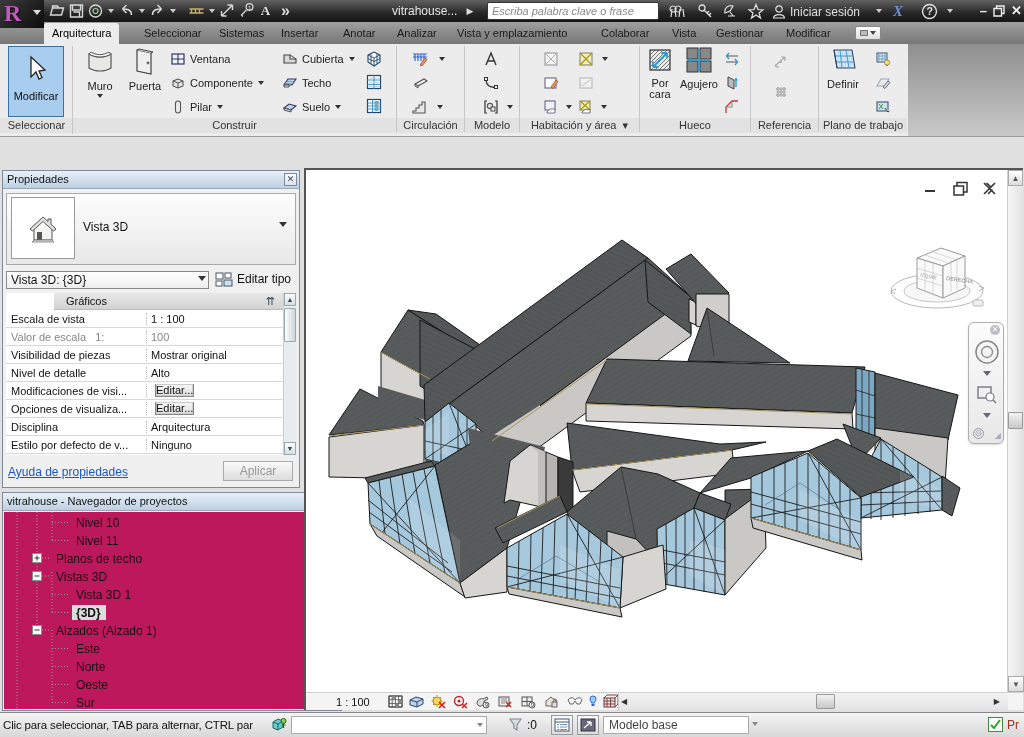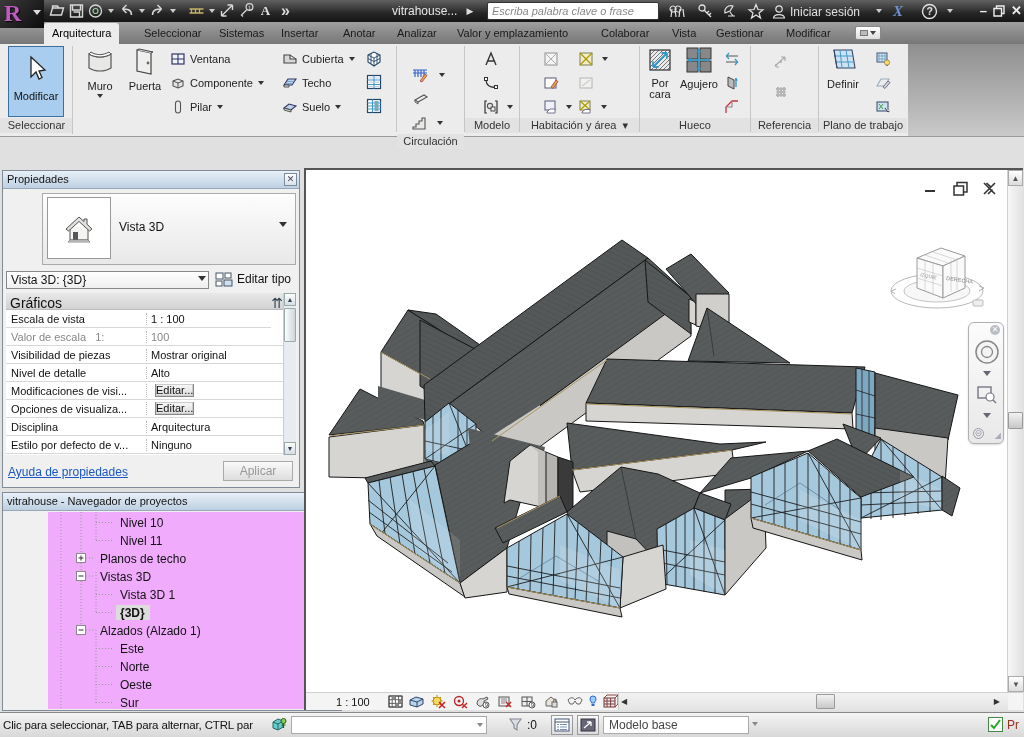--- a/index.html
+++ b/index.html
@@ -141,21 +141,21 @@
  <span>✕</span>
 </div>
 
 <div id="tabrow">
  <div class="tab active" style="left:44px;">Arquitectura</div>
  <div class="tab" style="left:136px;">Seleccionar</div>
  <div class="tab" style="left:211px;">Sistemas</div>
  <div class="tab" style="left:273px;">Insertar</div>
  <div class="tab" style="left:335px;">Anotar</div>
  <div class="tab" style="left:389px;">Analizar</div>
- <div class="tab" style="left:449px;">Valor y emplazamiento</div>
+ <div class="tab" style="left:449px;">Vista y emplazamiento</div>
  <div class="tab" style="left:593px;">Colaborar</div>
  <div class="tab" style="left:664px;">Vista</div>
  <div class="tab" style="left:708px;">Gestionar</div>
  <div class="tab" style="left:778px;">Modificar</div>
  <div style="position:absolute;left:855px;top:4px;width:26px;height:14px;background:linear-gradient(#fff,#ddd);border:1px solid #888;border-radius:2px;display:flex;align-items:center;justify-content:center;gap:2px;">
    <span style="width:8px;height:6px;background:#bbb;border:1px solid #777;"></span>
    <span style="width:0;height:0;border-left:3px solid transparent;border-right:3px solid transparent;border-top:4px solid #444;"></span>
  </div>
 </div>
 
@@ -227,24 +227,25 @@
           <path d="M4 5 h10 M4 9.2 h10 M4 13.5 h10" stroke="#bcd" stroke-width="1"></path>
         </svg>
       </div>
   <div class="smbtn" style="left:292px;top:53px;">
         <svg class="ic" viewBox="0 0 18 18" style="width:18px;height:18px;">
           <rect x="2.5" y="2.5" width="13" height="13" fill="#fff" stroke="#246" stroke-width="1.2"></rect>
           <path d="M7.5 2.5 V15.5 M2.5 6 H16 M2.5 9 H16 M2.5 12 H16" stroke="#49c" stroke-width="1.1"></path>
           <rect x="9.5" y="4" width="4" height="10" fill="#7ab"></rect>
         </svg>
       </div>
+  <div class="plabel">Construir</div>
  </div>
  <div style="position:absolute;left:396px;top:2px;bottom:4px;width:1px;background:#c6c6c6;"></div>
 
- <div class="rpanel" style="left:397px;width:67px;margin-top:16px;">
+ <div class="rpanel" style="left:397px;width:67px;">
   <div class="smbtn" style="left:14px;top:6px;">
         <svg class="ic" viewBox="0 0 18 16" style="width:18px;">
           <path d="M2 3 H16 M2 6 H16 M4 3 V10 M7 3 V10 M10 3 V10 M13 3 V10" stroke="#36c" stroke-width="1.2" fill="none"></path>
           <path d="M9 14 L14 7 L16 8.5 L11 15 Z" fill="#e8a33d" stroke="#945" stroke-width="0.8"></path>
         </svg>
         <span style="margin-left:6px;width:0;height:0;border-left:3.5px solid transparent;border-right:3.5px solid transparent;border-top:4px solid #333;"></span>
       </div>
   <div class="smbtn" style="left:16px;top:30px;">
         <svg class="ic" viewBox="0 0 16 16">
           <path d="M2 9 L11 4 L14 6 L5 11 Z" fill="#f0f0ee" stroke="#555" stroke-width="1.1"></path>
@@ -433,21 +434,21 @@
         </svg>
       </div>
   <div class="plabel">Plano de trabajo</div>
  </div>
  <div id="ribbonright"></div>
 </div>
 
 <div class="palette" style="left:2px;top:170px;width:298px;height:318px;">
  <div class="paltitle">Propiedades<span class="closebox">✕</span></div>
 
- <div style="position:absolute;left:3px;top:22px;right:3px;height:72px;background:linear-gradient(#fdfdfd,#e8e8e8);border:1px solid #aaa;margin-left:36px;">
+ <div style="position:absolute;left:3px;top:22px;right:3px;height:72px;background:linear-gradient(#fdfdfd,#e8e8e8);border:1px solid #aaa;">
   <div style="position:absolute;left:4px;top:3px;width:64px;height:62px;background:#fff;border:1px solid #999;display:flex;align-items:center;justify-content:center;">
    <svg width="38" height="36" viewBox="0 0 38 36">
           <path d="M8 18 L19 8 L30 18" fill="none" stroke="#555" stroke-width="1"></path>
           <path d="M10 17 V30 H28 V17" fill="#f4f4f2" stroke="#555" stroke-width="1"></path>
           <path d="M6 19 L19 7 L24 11.5 L24 9 L27 9 L27 14.2 L32 19 L29.5 21 L19 11.5 L8.5 21 Z" fill="#e0e0de" stroke="#555" stroke-width="1"></path>
           <rect x="13" y="22" width="5" height="8" fill="#555"></rect>
           <path d="M10 30 L28 30 L30 32 L8 32 Z" fill="#ddd" stroke="#777" stroke-width="0.8"></path>
         </svg>
   </div>
   <div style="position:absolute;left:76px;top:26px;font-size:12px;color:#111;">Vista 3D</div>
@@ -461,21 +462,21 @@
   <svg width="18" height="16" viewBox="0 0 18 16">
         <rect x="1" y="2" width="7" height="6" fill="#fff" stroke="#456" stroke-width="1"></rect>
         <rect x="10" y="2" width="6" height="5" fill="#fff" stroke="#456" stroke-width="1"></rect>
         <rect x="1" y="10" width="6" height="5" fill="#fff" stroke="#456" stroke-width="1"></rect>
         <rect x="9" y="9" width="8" height="6" fill="#cfe0ef" stroke="#456" stroke-width="1"></rect>
       </svg>
   <span style="margin-left:4px;">Editar tipo</span>
  </div>
 
  <div style="position:absolute;left:3px;top:122px;width:281px;height:162px;background:#fff;">
-  <div style="height:17px;background:linear-gradient(#e8e8e8,#d2d2d2);border-bottom:1px solid #bbb;font-size:14px;color:#111;padding:2px 4px;">Gráficos<span style="float:right;color:#345;">⇈</span></div>
+  <div style="height:17px;background:linear-gradient(#e8e8e8,#d2d2d2);border-bottom:1px solid #bbb;font-size:11px;color:#111;padding:2px 12px;margin-left:48px;">Gráficos<span style="float:right;color:#345;">⇈</span></div>
   <div class="prow">
         <span class="k">Escala de vista</span>
         <span class="v">1 : 100</span>
       </div>
   <div class="prow">
         <span class="k" style="color:#888;">Valor de escala &nbsp;&nbsp;1:</span>
         <span class="v" style="color:#888;">100</span>
       </div>
   <div class="prow">
         <span class="k">Visibilidad de piezas</span>
@@ -508,21 +509,21 @@
   <div style="margin-top:2px;height:34px;background:linear-gradient(to right,#fdfdfd,#ccd5dd);border:1px solid #9aa;border-radius:1px;"></div>
   <div style="position:absolute;bottom:0;left:0;right:0;height:13px;background:linear-gradient(#fdfdfd,#d5dde5);border:1px solid #9aa;font-size:7px;text-align:center;color:#345;line-height:12px;">▼</div>
  </div>
 
  <div style="position:absolute;left:5px;bottom:8px;font-size:12px;color:#1a56c4;text-decoration:underline;">Ayuda de propiedades</div>
  <div style="position:absolute;right:6px;bottom:6px;width:70px;height:20px;background:linear-gradient(#fafafa,#ddd);border:1px solid #aaa;color:#999;font-size:12px;text-align:center;line-height:19px;">Aplicar</div>
 </div>
 
 <div class="palette" style="left:2px;top:492px;width:340px;height:219px;">
  <div class="paltitle">vitrahouse - Navegador de proyectos<span class="closebox">✕</span></div>
- <div style="position:absolute;left:1px;top:19px;right:1px;bottom:1px;background:#f0abfc;overflow:hidden;margin-left:44px;">
+ <div style="position:absolute;left:1px;top:19px;right:1px;bottom:1px;background:#be185d;overflow:hidden;">
   <svg width="296" height="199" viewBox="0 0 296 199">
    <g stroke="#999" stroke-dasharray="1,2" fill="none">
     <path d="M13 0 V199 M33 0 V117 M48 0 V28 M48 60 V101 M48 118 V191"></path>
     <path d="M48 10.5 H64 M48 28.5 H64 M38 46 H46 M38 64 H46 M48 82.5 H64 M48 100.5 H64 M38 118 H46 M48 136.5 H64 M48 154.5 H64 M48 172.5 H64 M48 190.5 H64"></path>
    </g>
    <rect x="68" y="93" width="34" height="15" fill="#dcdcdc"></rect>
    <g font-size="12" fill="#111">
     <text x="72" y="15">Nivel 10</text>
     <text x="72" y="33">Nivel 11</text>
     <text x="52" y="51">Planos de techo</text>

